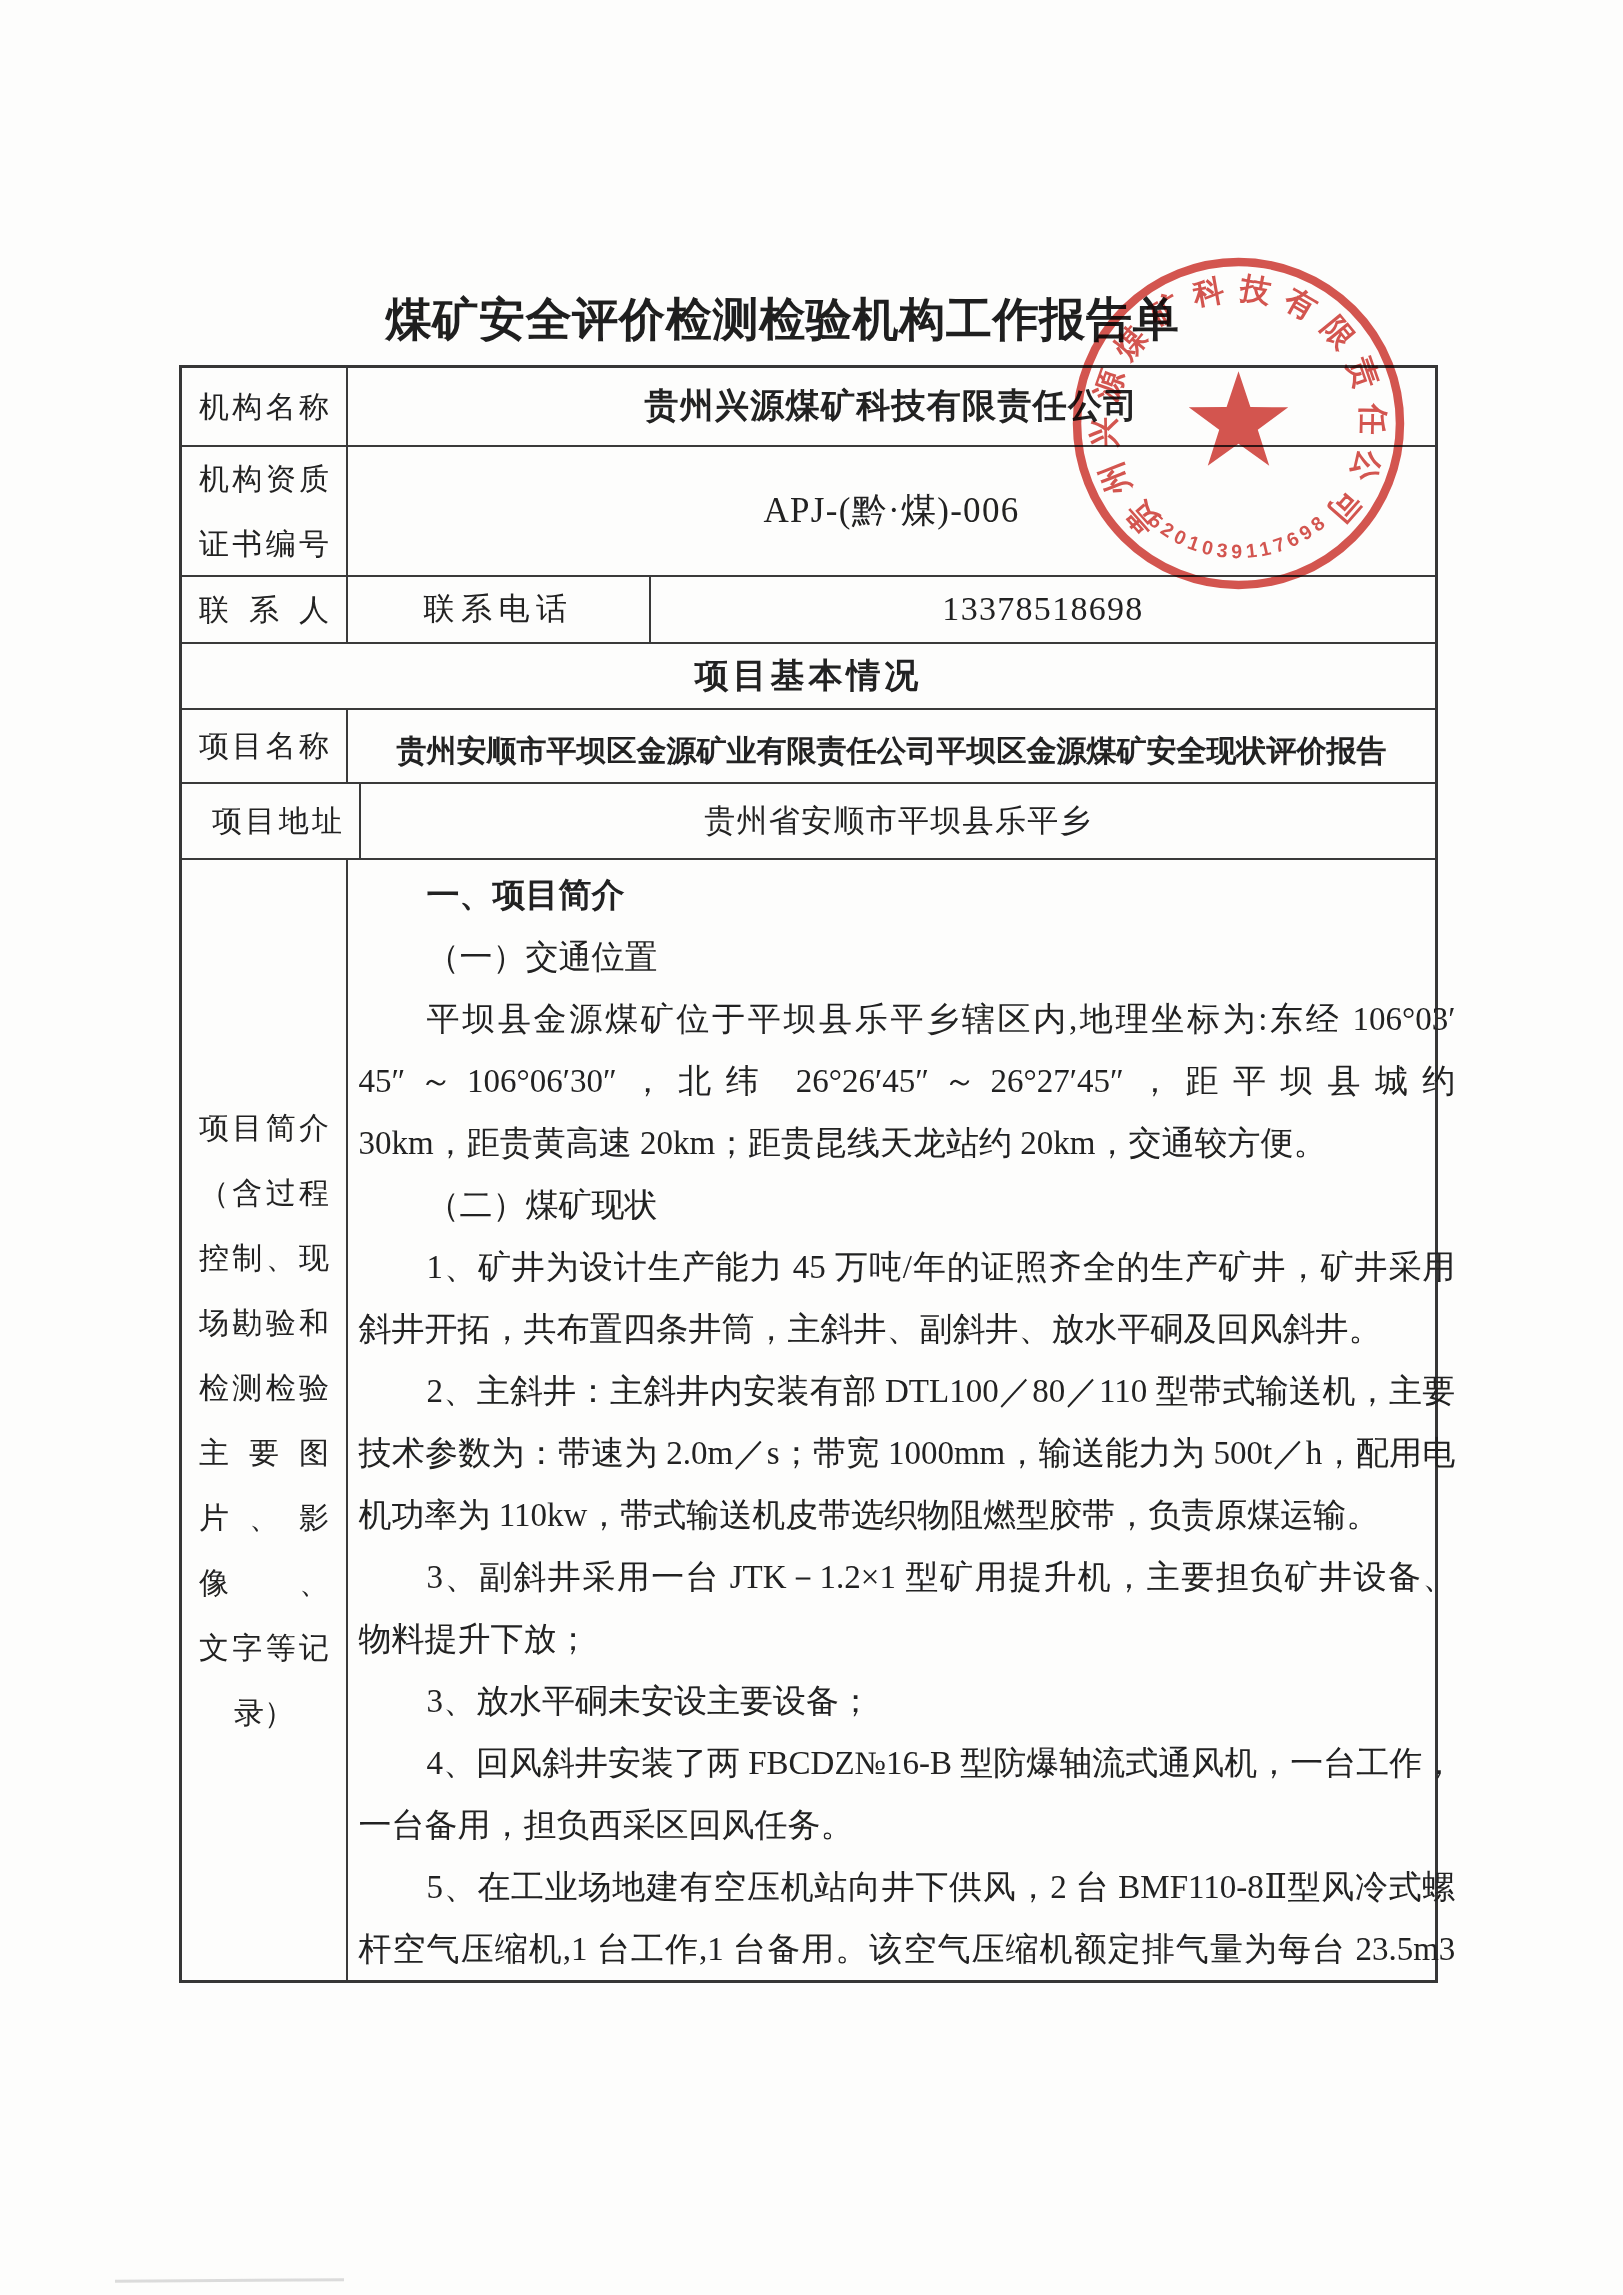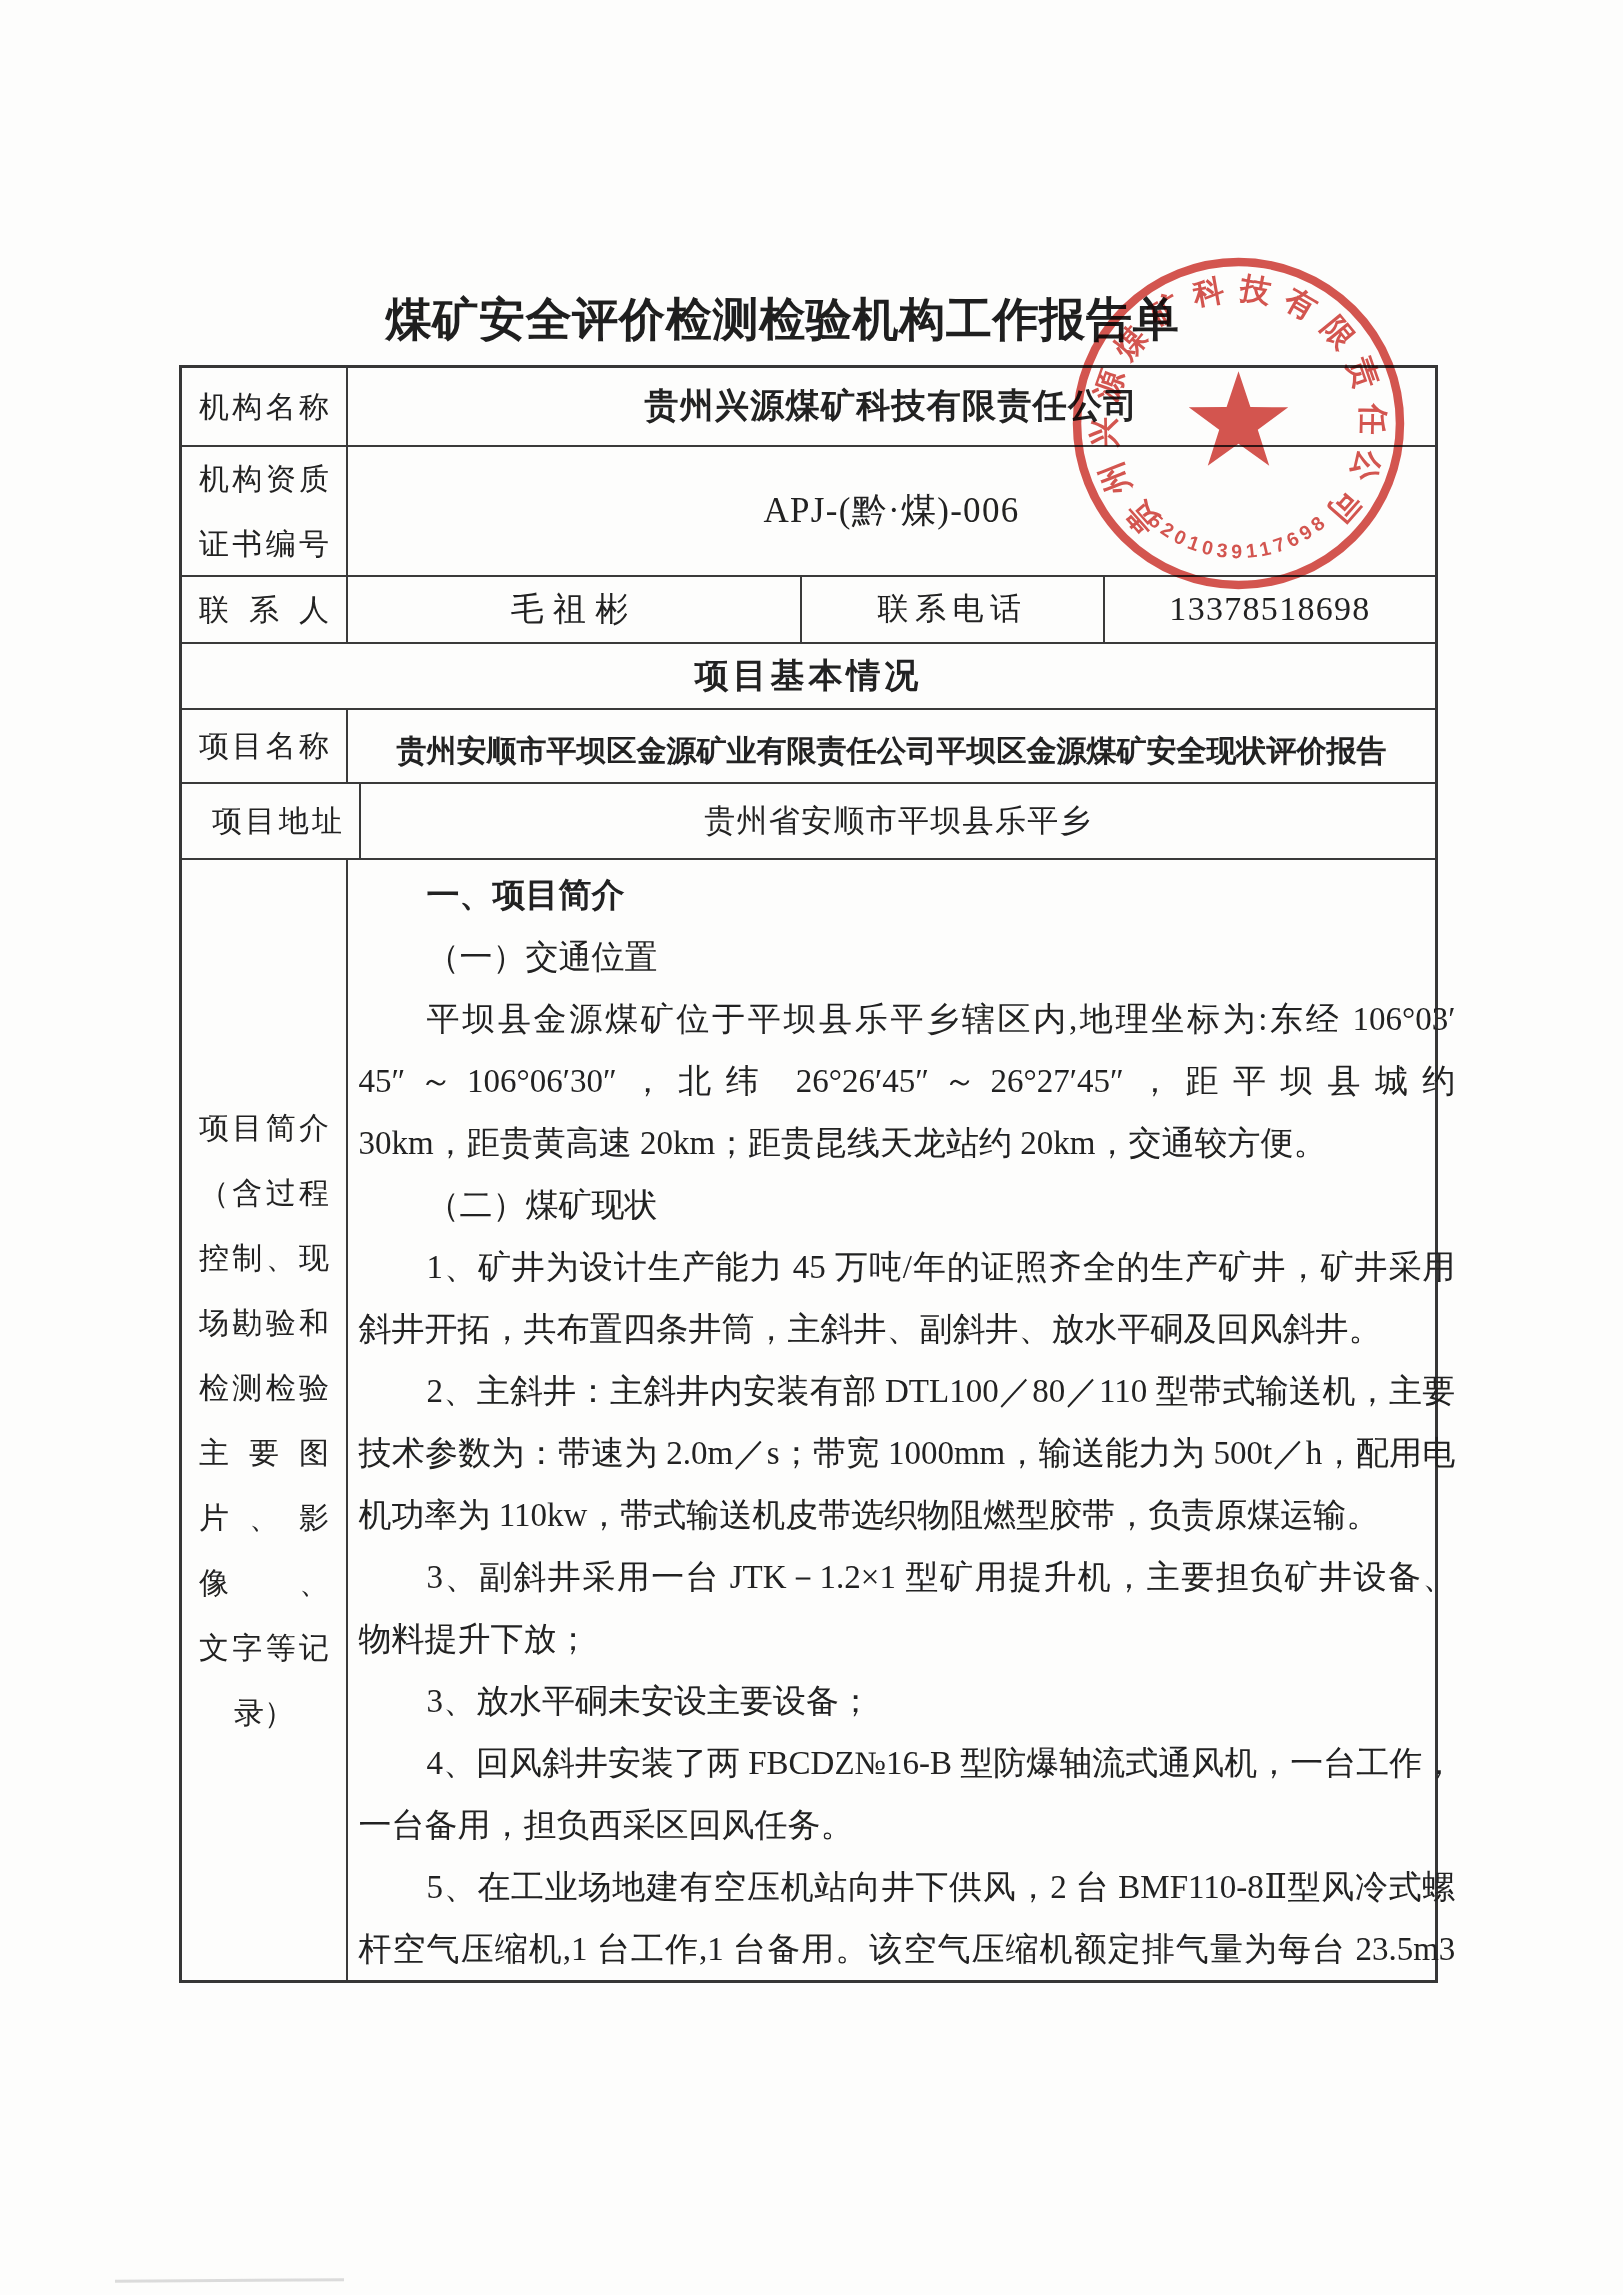--- a/index.html
+++ b/index.html
@@ -131,21 +131,20 @@
         <div class="jline">机构资质</div>
         <div class="jline">证书编号</div>
       </div>
       <div class="val cert-value">APJ-(黔·煤)-006</div>
     </div>
 
     <div class="row r3">
       <div class="lab">
         <div class="jline">联系人</div>
       </div>
-      <div class="val cell-b contact-name">毛祖彬</div>
       <div class="val cell-c contact-phone-label">联系电话</div>
       <div class="val cell-d contact-phone">13378518698</div>
     </div>
 
     <div class="row r4">
       <div class="section-header">项目基本情况</div>
     </div>
 
     <div class="row r5">
       <div class="lab">

